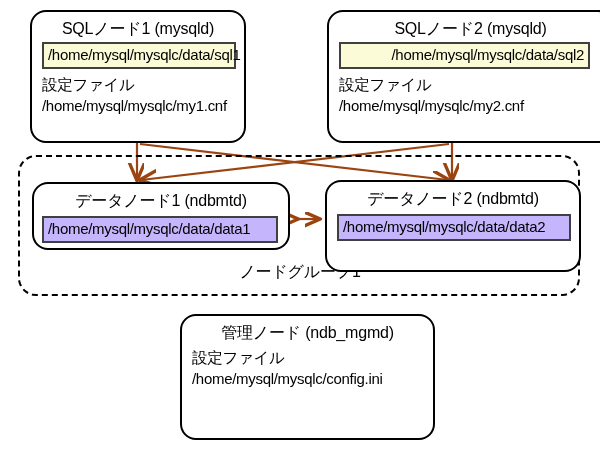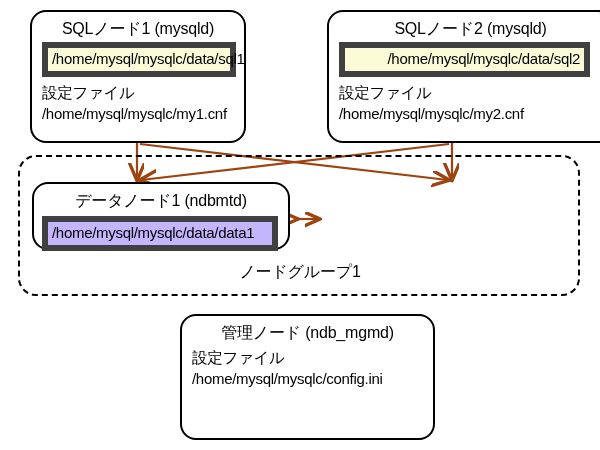--- a/index.html
+++ b/index.html
@@ -39,21 +39,21 @@
   .node-title {
     text-align: center;
     font-size: 16px;
     line-height: 20px;
     white-space: nowrap;
     padding-top: 7px;
     letter-spacing: -0.2px;
   }
   .path-chip {
     box-sizing: border-box;
-    border: 6px solid #404040;
+    border: 2px solid #404040;
     font-size: 15px;
     line-height: 18px;
     padding: 2px 4px 3px 4px;
     white-space: nowrap;
     letter-spacing: -0.3px;
   }
   .chip-yellow { background: #fbfbd8; }
   .chip-blue   { background: #c4b5fd; }
   .chip-peach  { background: #fbe5d2; }
 
@@ -156,20 +156,24 @@
     <div class="path-chip chip-yellow">/home/mysql/mysqlc/data/sql2</div>
     <div class="conf-label">設定ファイル</div>
     <div class="conf-path">/home/mysql/mysqlc/my2.cnf</div>
   </div>
 
   <div id="data-node-1" class="node-box">
     <div class="node-title">データノード1 (ndbmtd)</div>
     <div class="path-chip chip-blue">/home/mysql/mysqlc/data/data1</div>
   </div>
 
+  <div id="data-node-2" class="node-box">
+    <div class="node-title">データノード2 (ndbmtd)</div>
+    <div class="path-chip chip-blue">/home/mysql/mysqlc/data/data2</div>
+  </div>
 
   <div id="mgmt-node" class="node-box">
     <div class="node-title">管理ノード (ndb_mgmd)</div>
     <div class="conf-label">設定ファイル</div>
     <div class="conf-path">/home/mysql/mysqlc/config.ini</div>
   </div>
 
 </div>
 
 </body></html>

